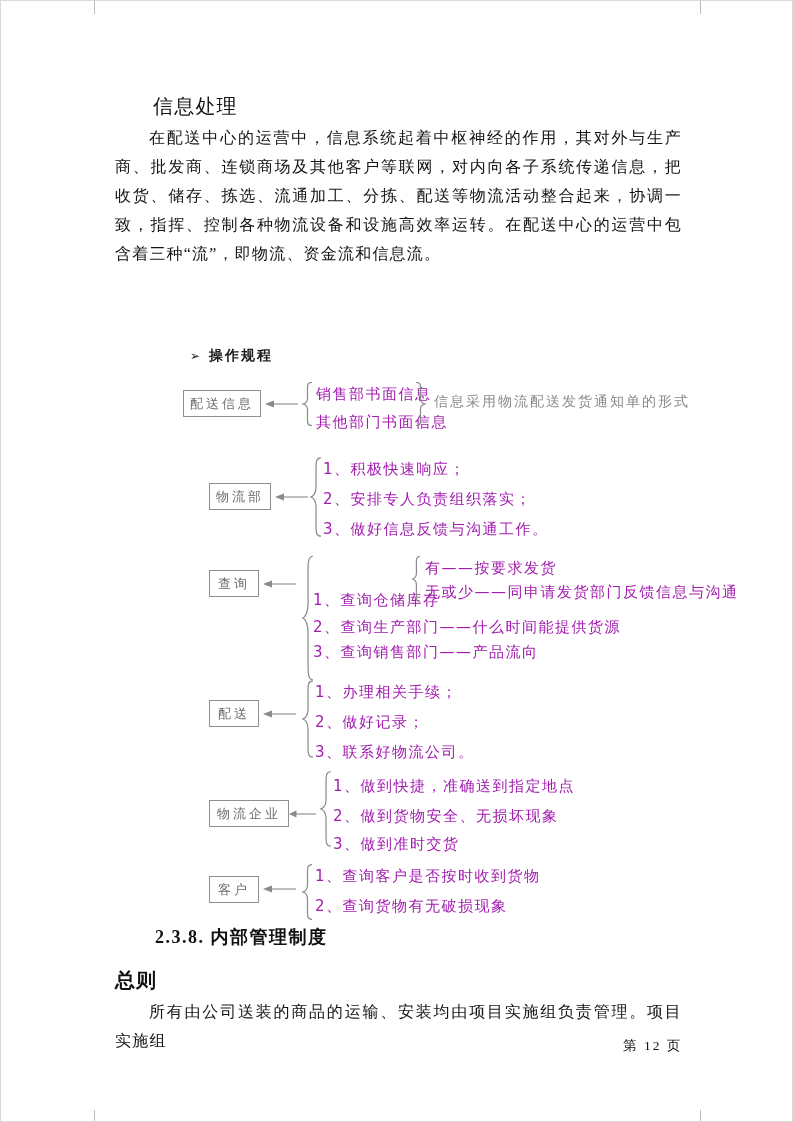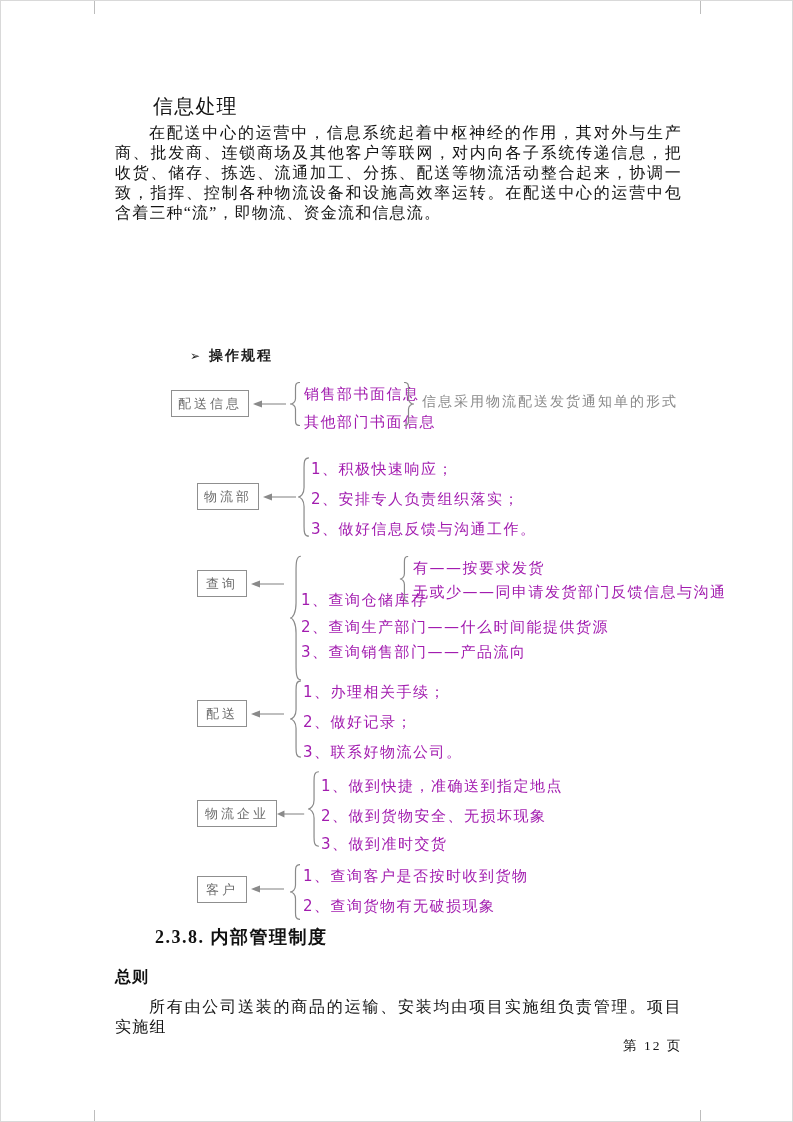--- a/index.html
+++ b/index.html
@@ -6,33 +6,33 @@
   html,body { background:#f4f4f4; }
   .page {
     position:relative; width:793px; height:1122px; margin:0 auto;
     background:#ffffff; border:1px solid #d9d9d9; overflow:hidden;
     font-family:"Liberation Serif", serif; color:#141414;
   }
   .mark { position:absolute; width:1px; height:13px; background:#bdbdbd; }
   .doc-title { position:absolute; left:152px; top:92px; font-size:20px; letter-spacing:1.2px; }
   .para {
     position:absolute; left:114px; width:567px;
-    font-size:16px; line-height:20px; letter-spacing:1.2px;
+    font-size:16px; line-height:29px; letter-spacing:1.2px;
     text-align:justify; color:#141414;
   }
   .indent { text-indent:34px; }
   #para1 { top:122px; }
   #para2 { top:278px; }
   .flow-header {
     position:absolute; left:166px; top:346px;
     font-family:"DejaVu Sans", sans-serif; font-weight:bold;
     font-size:14px; color:#1c1c1c; letter-spacing:2px;margin-left:23px;
   }
   .flow-header .bullet { font-size:12px; margin-right:9px; letter-spacing:0; }
-  .flowchart { position:absolute; left:0; top:378px; width:733px; height:548px; }
+  .flowchart { position:absolute; left:12px; top:378px; width:733px; height:548px; }
   .fc-row { position:absolute; inset:0; }
   .fc-box {
     position:absolute; height:27px; line-height:25px;
     border:1px solid #8f8f8f; text-align:center;
     font-family:"DejaVu Sans", sans-serif; font-size:13px;
     color:#6e6e6e; letter-spacing:3px;
   }
   .fc-item, .fc-note {
     position:absolute; white-space:nowrap;
     font-family:"DejaVu Sans", sans-serif; font-size:15px;
@@ -45,21 +45,21 @@
   .brace { position:absolute; }
   .brace path { fill:none; stroke:#8a8a8a; stroke-width:1.2; vector-effect:non-scaling-stroke; }
   .brace.flip { transform:scaleX(-1); }
   .section-heading {
     position:absolute; left:154px; top:924px;
     font-size:18px; font-weight:bold; letter-spacing:1.5px; color:#111;
   }
   .sub-heading {
     position:absolute; left:114px; top:966px;
     font-family:"DejaVu Sans", sans-serif;
-    font-size:16px; font-weight:bold; color:#111; letter-spacing:1px;
+    font-size:20px; font-weight:bold; color:#111; letter-spacing:1px;
   }
   #para3 { top:996px; }
   .footer {
     position:absolute; left:622px; top:1036px;
     font-size:13.5px; letter-spacing:2px; color:#141414;
   }
 </style>
 </head>
 <body>
 

